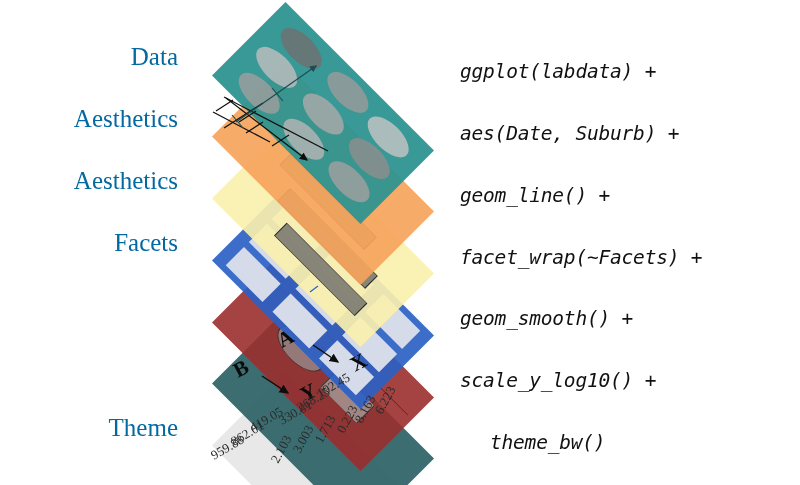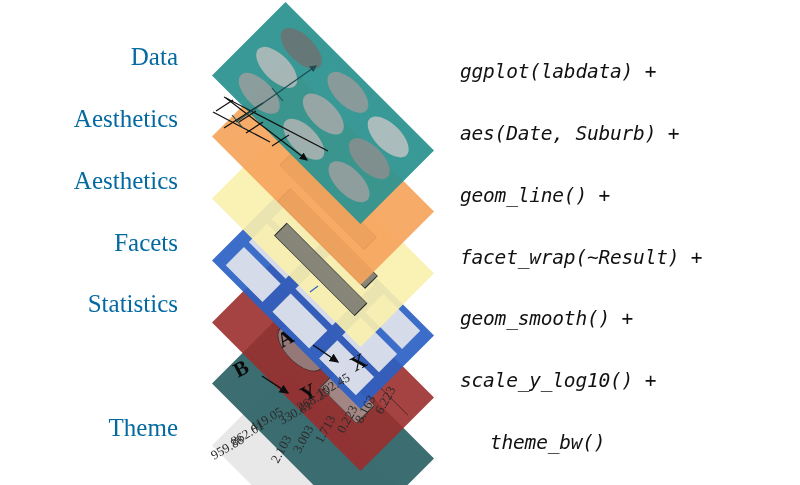--- a/index.html
+++ b/index.html
@@ -96,21 +96,20 @@
 </head>
 <body>
 
 <div id="stage">
 
   <div id="labels-col">
     <div class="layer-label" style="top:44px;">Data</div>
     <div class="layer-label" style="top:106px;">Aesthetics</div>
     <div class="layer-label" style="top:168px;">Aesthetics</div>
     <div class="layer-label" style="top:230px;text-align:right;">Facets</div>
-    <div class="layer-label" style="top:291px;">Statistics</div>
     <div class="layer-label" style="top:415px;">Theme</div>
   </div>
 
   <div id="stack">
 
     <div class="plane" style="top:378px;">
       <div class="face" style="background:#E8E8E8;"></div>
     </div>
 
     <div class="plane" style="top:316px;">
@@ -217,19 +216,19 @@
       <text id="tn9" x="322" y="444" transform="rotate(-62 322 444)">1.713</text>
       <text id="tn10" x="300" y="454" transform="rotate(-62 300 454)">3.003</text>
       <text id="tn11" x="278" y="464" transform="rotate(-62 278 464)">2.103</text>
     </g>
   </svg>
 
   <div id="code-col">
     <div class="code-line" style="top:45px;">ggplot(labdata) +</div>
     <div class="code-line" style="top:107px;">aes(Date, Suburb) +</div>
     <div class="code-line" style="top:169px;">geom_line() +</div>
-    <div class="code-line" style="top:231px;">facet_wrap(~Result) +</div>
+    <div class="code-line" style="top:231px;">facet_wrap(~Facets) +</div>
     <div class="code-line" style="top:292px;">geom_smooth() +</div>
     <div class="code-line" style="top:354px;">scale_y_log10() +</div>
     <div class="code-line" style="top:416px;margin-left:30px;">theme_bw()</div>
   </div>
 
 </div>
 
 </body></html>

